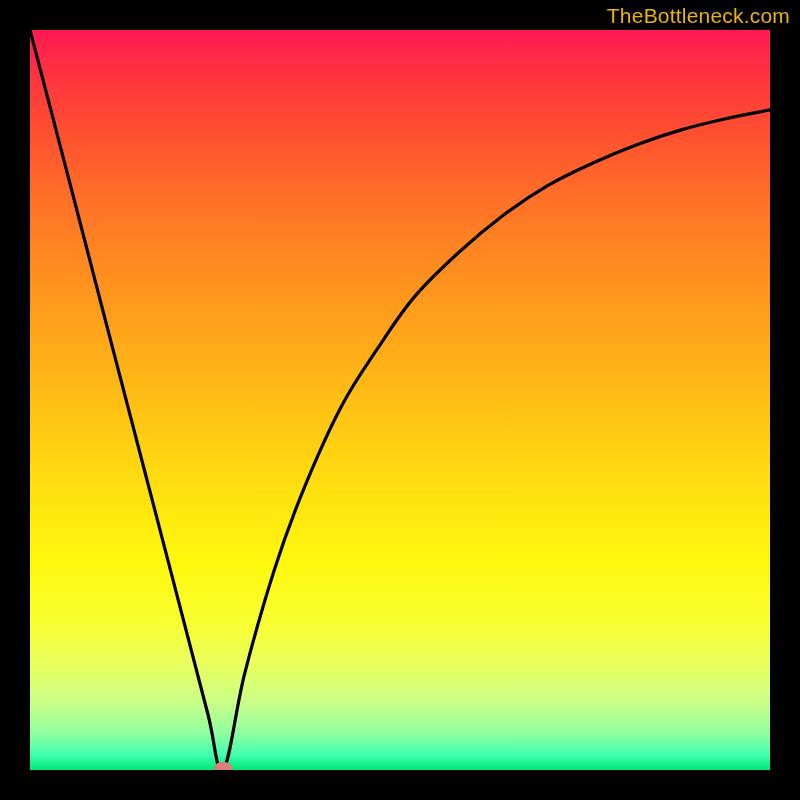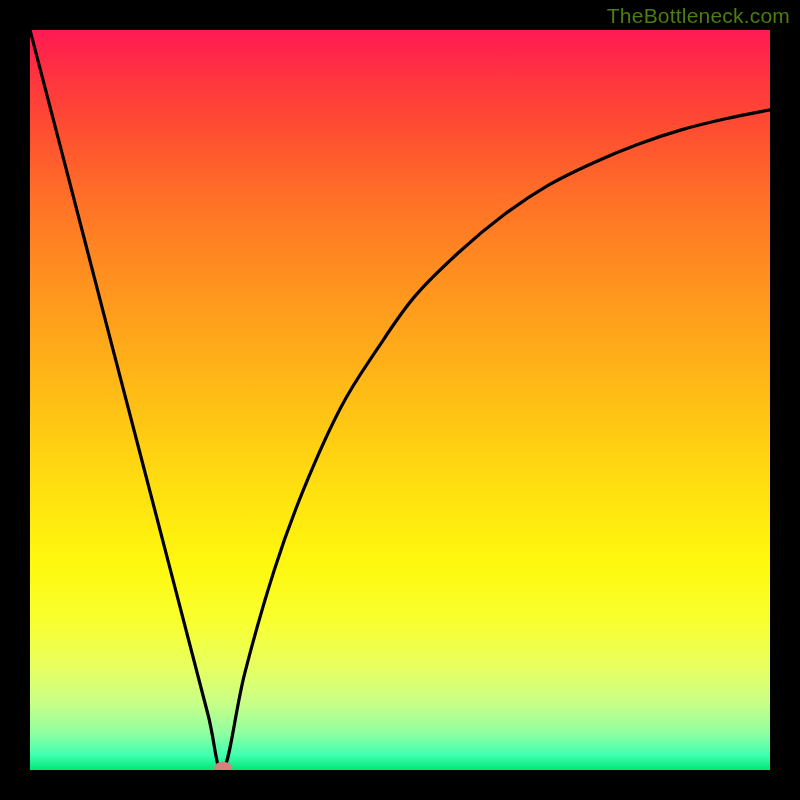--- a/index.html
+++ b/index.html
@@ -46,21 +46,21 @@
     left: 0;
     top: 0;
     width: 740px;
     height: 740px;
     display: block;
   }
   .watermark {
     position: absolute;
     top: 4px;
     right: 10px;
-    color: #4d7c0f;
+    color: #eab308;
     font-size: 21px;
     font-weight: 500;
     letter-spacing: 0.2px;
     user-select: none;
   }
 </style>
 </head>
 <body>
 
 <div class="frame">

